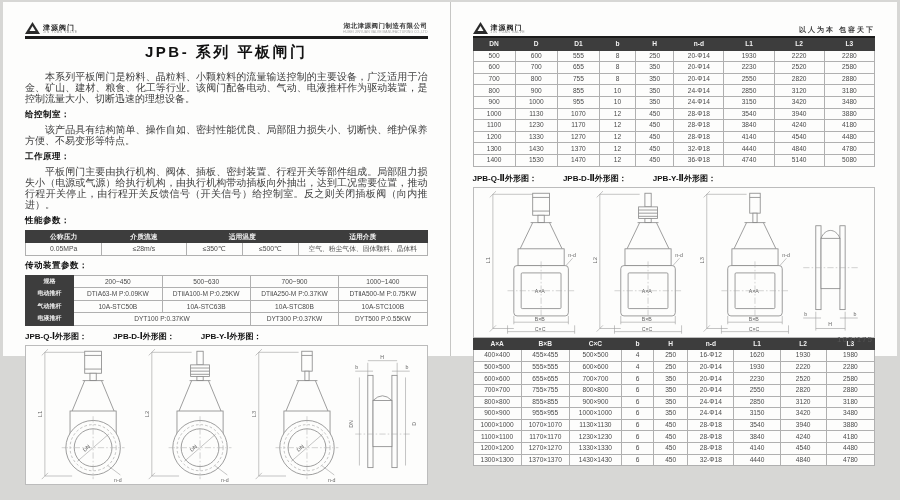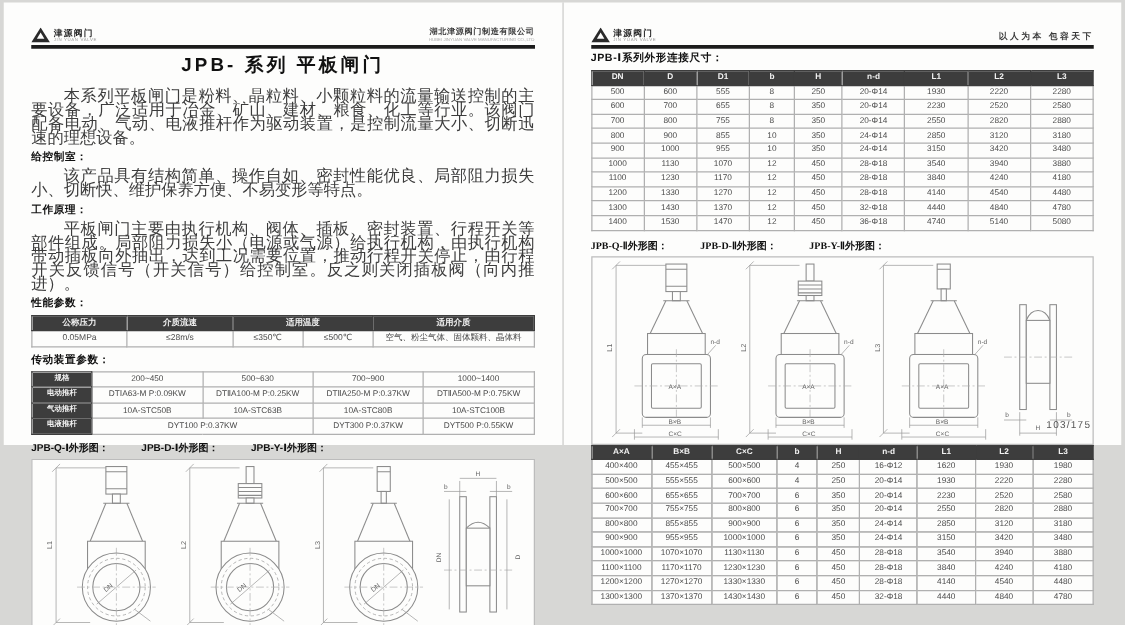--- a/index.html
+++ b/index.html
@@ -19,21 +19,21 @@
   .logo-txt{line-height:1;}
   .logo-cn{font-size:7px;font-weight:bold;color:#222;letter-spacing:1px;}
   .logo-en{font-size:3.5px;color:#999;letter-spacing:.5px;}
   .hdr-right{text-align:right;line-height:1.2;}
   .company-cn{font-size:6.5px;font-weight:bold;color:#3a3a3a;letter-spacing:.5px;}
   .company-en{font-size:3.5px;color:#aaa;}
   .motto{font-size:7px;font-weight:bold;color:#3a3a3a;letter-spacing:2px;}
   
   .page-body{position:absolute;top:36px;left:22px;right:22px;}
   .doc-title{font-size:15px;font-weight:bold;text-align:center;letter-spacing:2.5px;color:#111;margin:5px 0 9px 0;}
-  .para{font-size:13px;line-height:11px;text-align:justify;text-indent:2em;color:#3c3c3c;margin:1px 0 5px 0;}
+  .para{font-size:10px;line-height:11px;text-align:justify;text-indent:2em;color:#3c3c3c;margin:1px 0 5px 0;}
   .sec-h{font-size:8.5px;font-weight:bold;color:#111;margin:3px 0 3px 0;letter-spacing:.5px;}
   
   table{border-collapse:collapse;width:100%;table-layout:fixed;}
   .dtab th{background:#3d3d3d;color:#f2f2f2;font-weight:bold;border:1px solid #3d3d3d;}
   .dtab td{border:1px solid #b0b0b0;color:#4a4a4a;background:#fdfdfc;}
   .dtab th,.dtab td{text-align:center;padding:1.5px 1px;font-size:6.8px;line-height:1.25;overflow:hidden;white-space:nowrap;}
   .perf-tab{margin:2px 0 4px 0;}
   .trans-tab{margin:2px 0 4px 0;}
   .trans-tab th.rowlab{background:#3d3d3d;color:#f2f2f2;font-size:6px;padding:2px 0;}
   .tight td,.tight th{padding:1.2px 1px;font-size:6.6px;}
@@ -266,21 +266,20 @@
           <div class="logo-cn">津源阀门</div>
           <div class="logo-en">JIN YUAN VALVE</div>
         </span>
       </div>
       <div class="hdr-right">
         <div class="motto">以人为本  包容天下</div>
       </div>
     </div>
 
     <div class="page-body">
-      <div class="sec-h">JPB-Ⅰ系列外形连接尺寸：</div>
       <table class="dtab tight">
         <colgroup>
             <col style="width:10.5%">
             <col style="width:10.5%">
             <col style="width:10.5%">
             <col style="width:9%">
             <col style="width:9.5%">
             <col style="width:12.5%">
             <col style="width:12.5%">
             <col style="width:12.5%">
@@ -406,21 +405,21 @@
               <td>12</td>
               <td>450</td>
               <td>36-Φ18</td>
               <td>4740</td>
               <td>5140</td>
               <td>5080</td>
             </tr>
           </tbody>
       </table>
 
-      <div class="draw-heads" style="margin-top:6px;font-family:Liberation Serif, serif;">
+      <div class="draw-heads" style="margin-top:6px;">
         <span>JPB-Q-Ⅱ外形图：</span>
         <span>JPB-D-Ⅱ外形图：</span>
         <span>JPB-Y-Ⅱ外形图：</span>
       </div>
 
       <div class="draw-box">
         <svg viewBox="0 0 382 142">
           <defs>
             <g id="dimv2">
               <line class="dim" x1="14" y1="6" x2="14" y2="134"></line>

